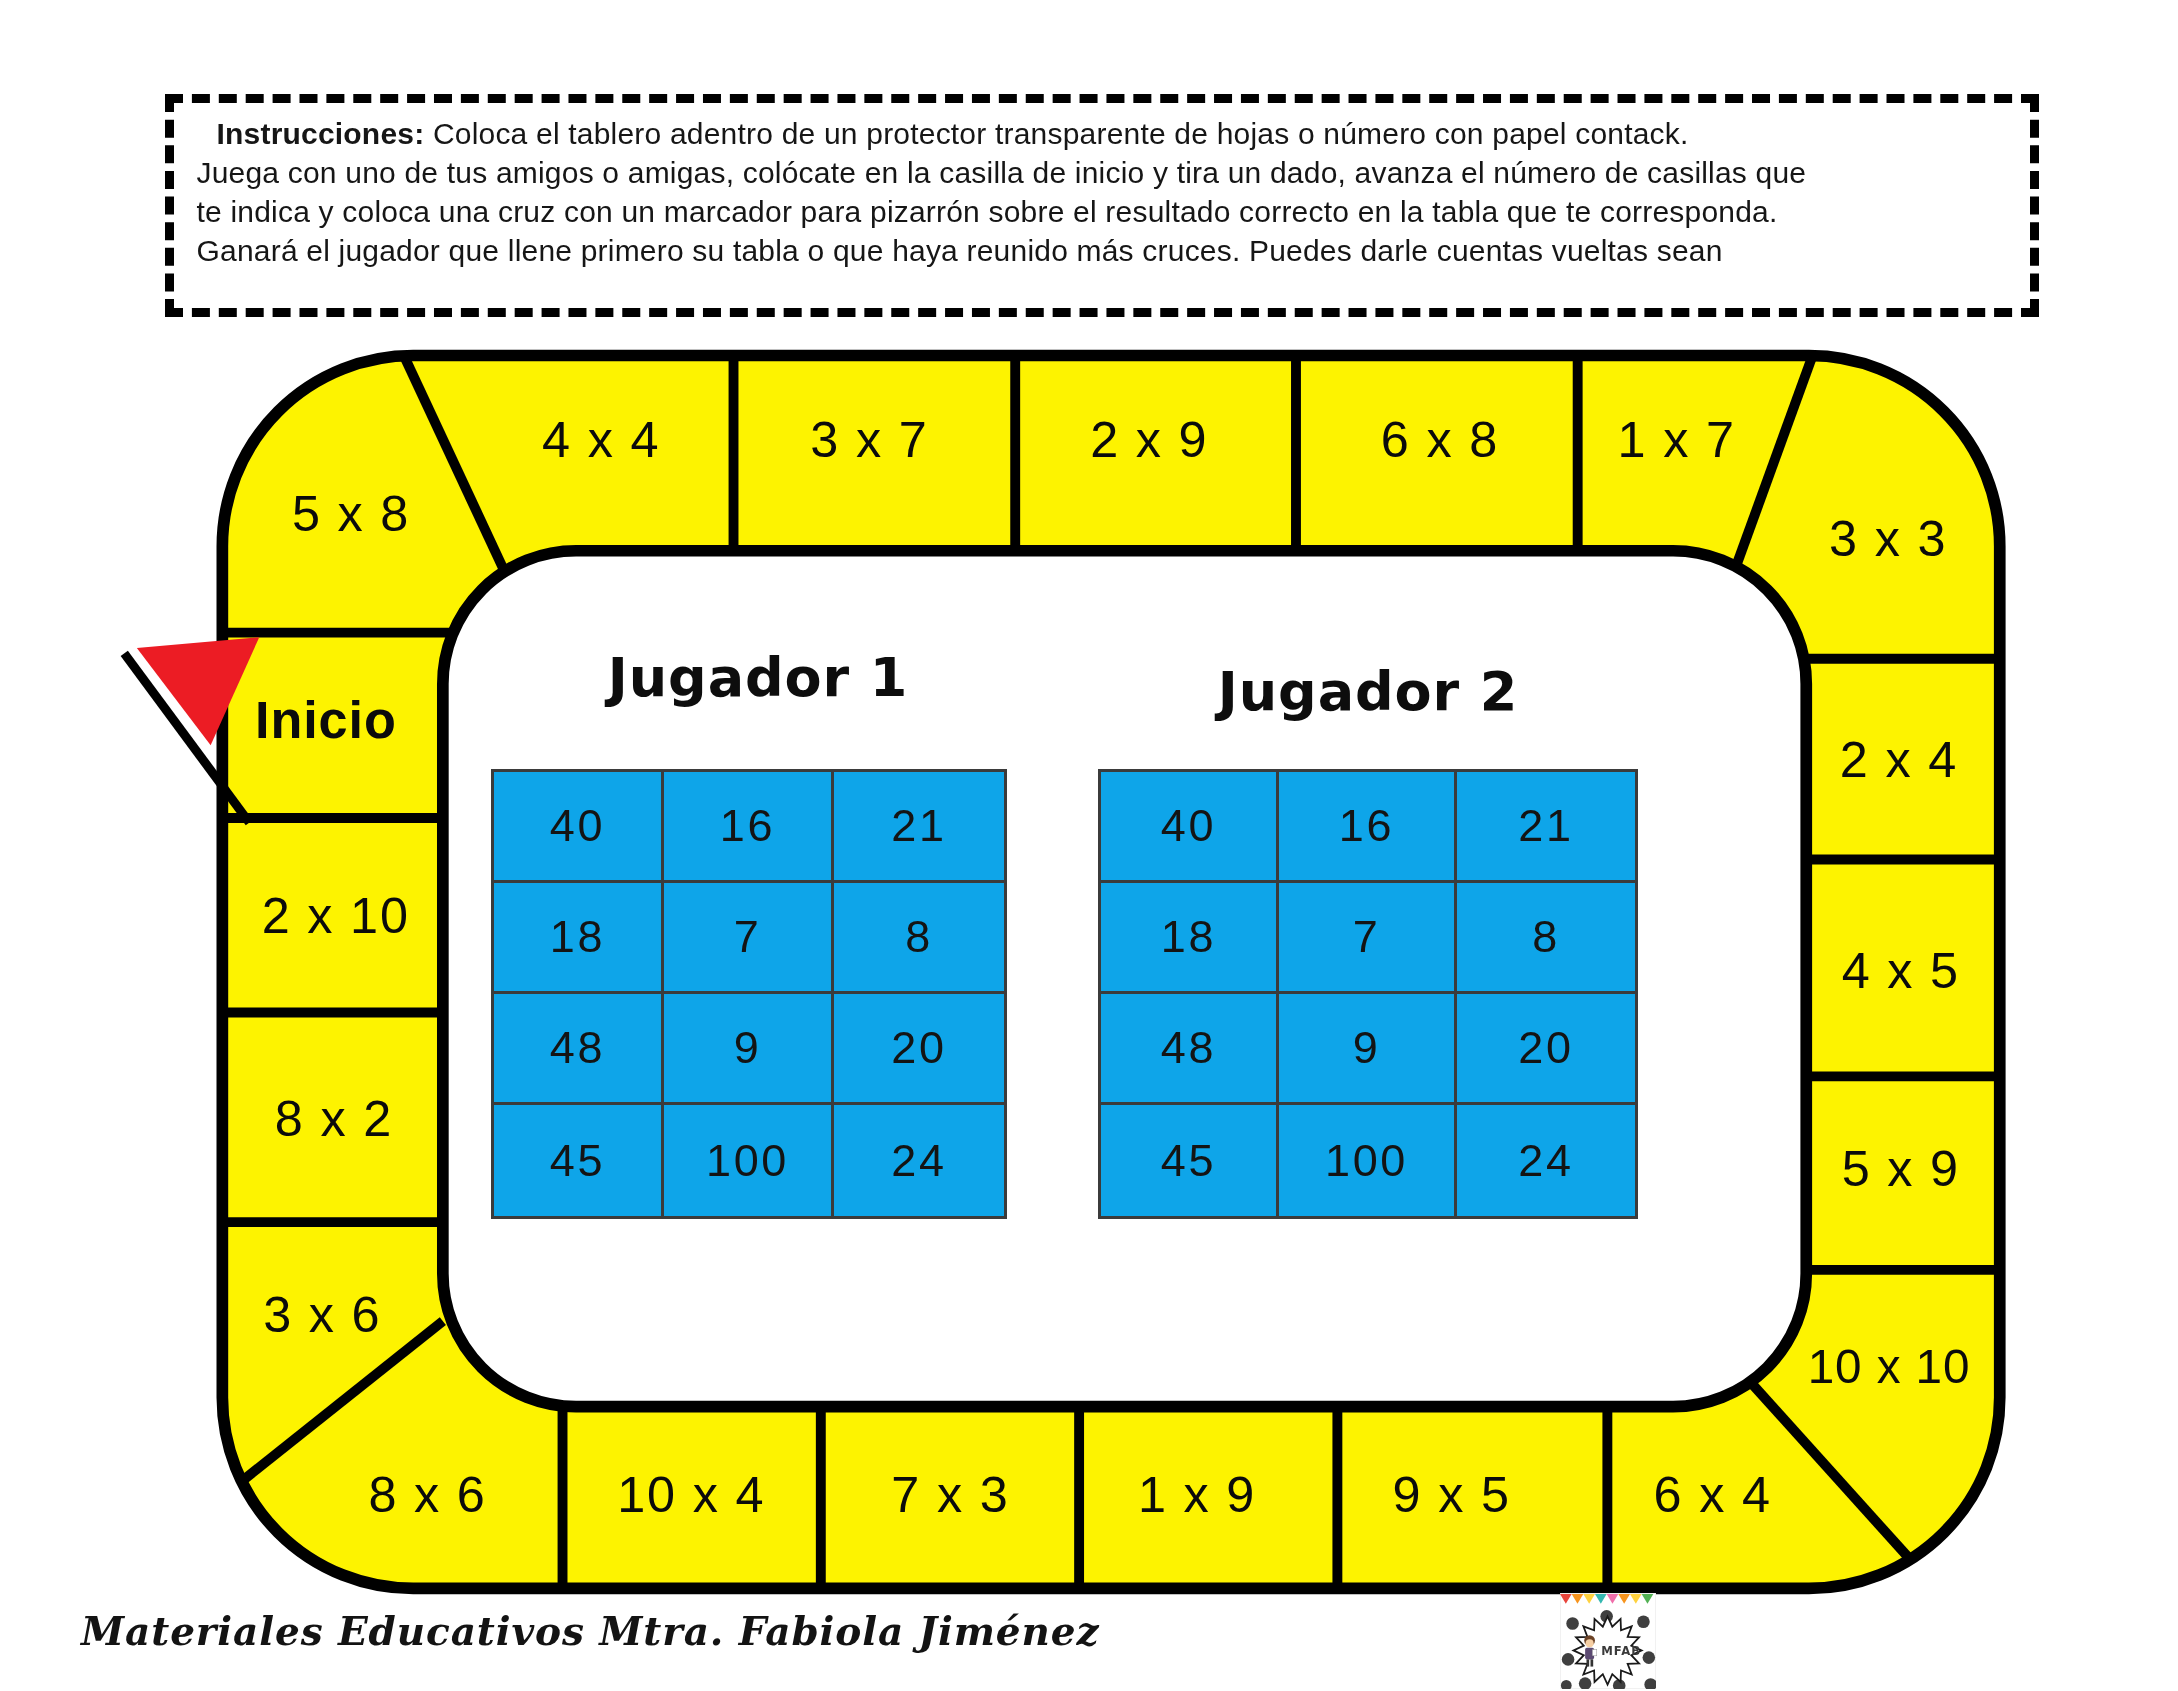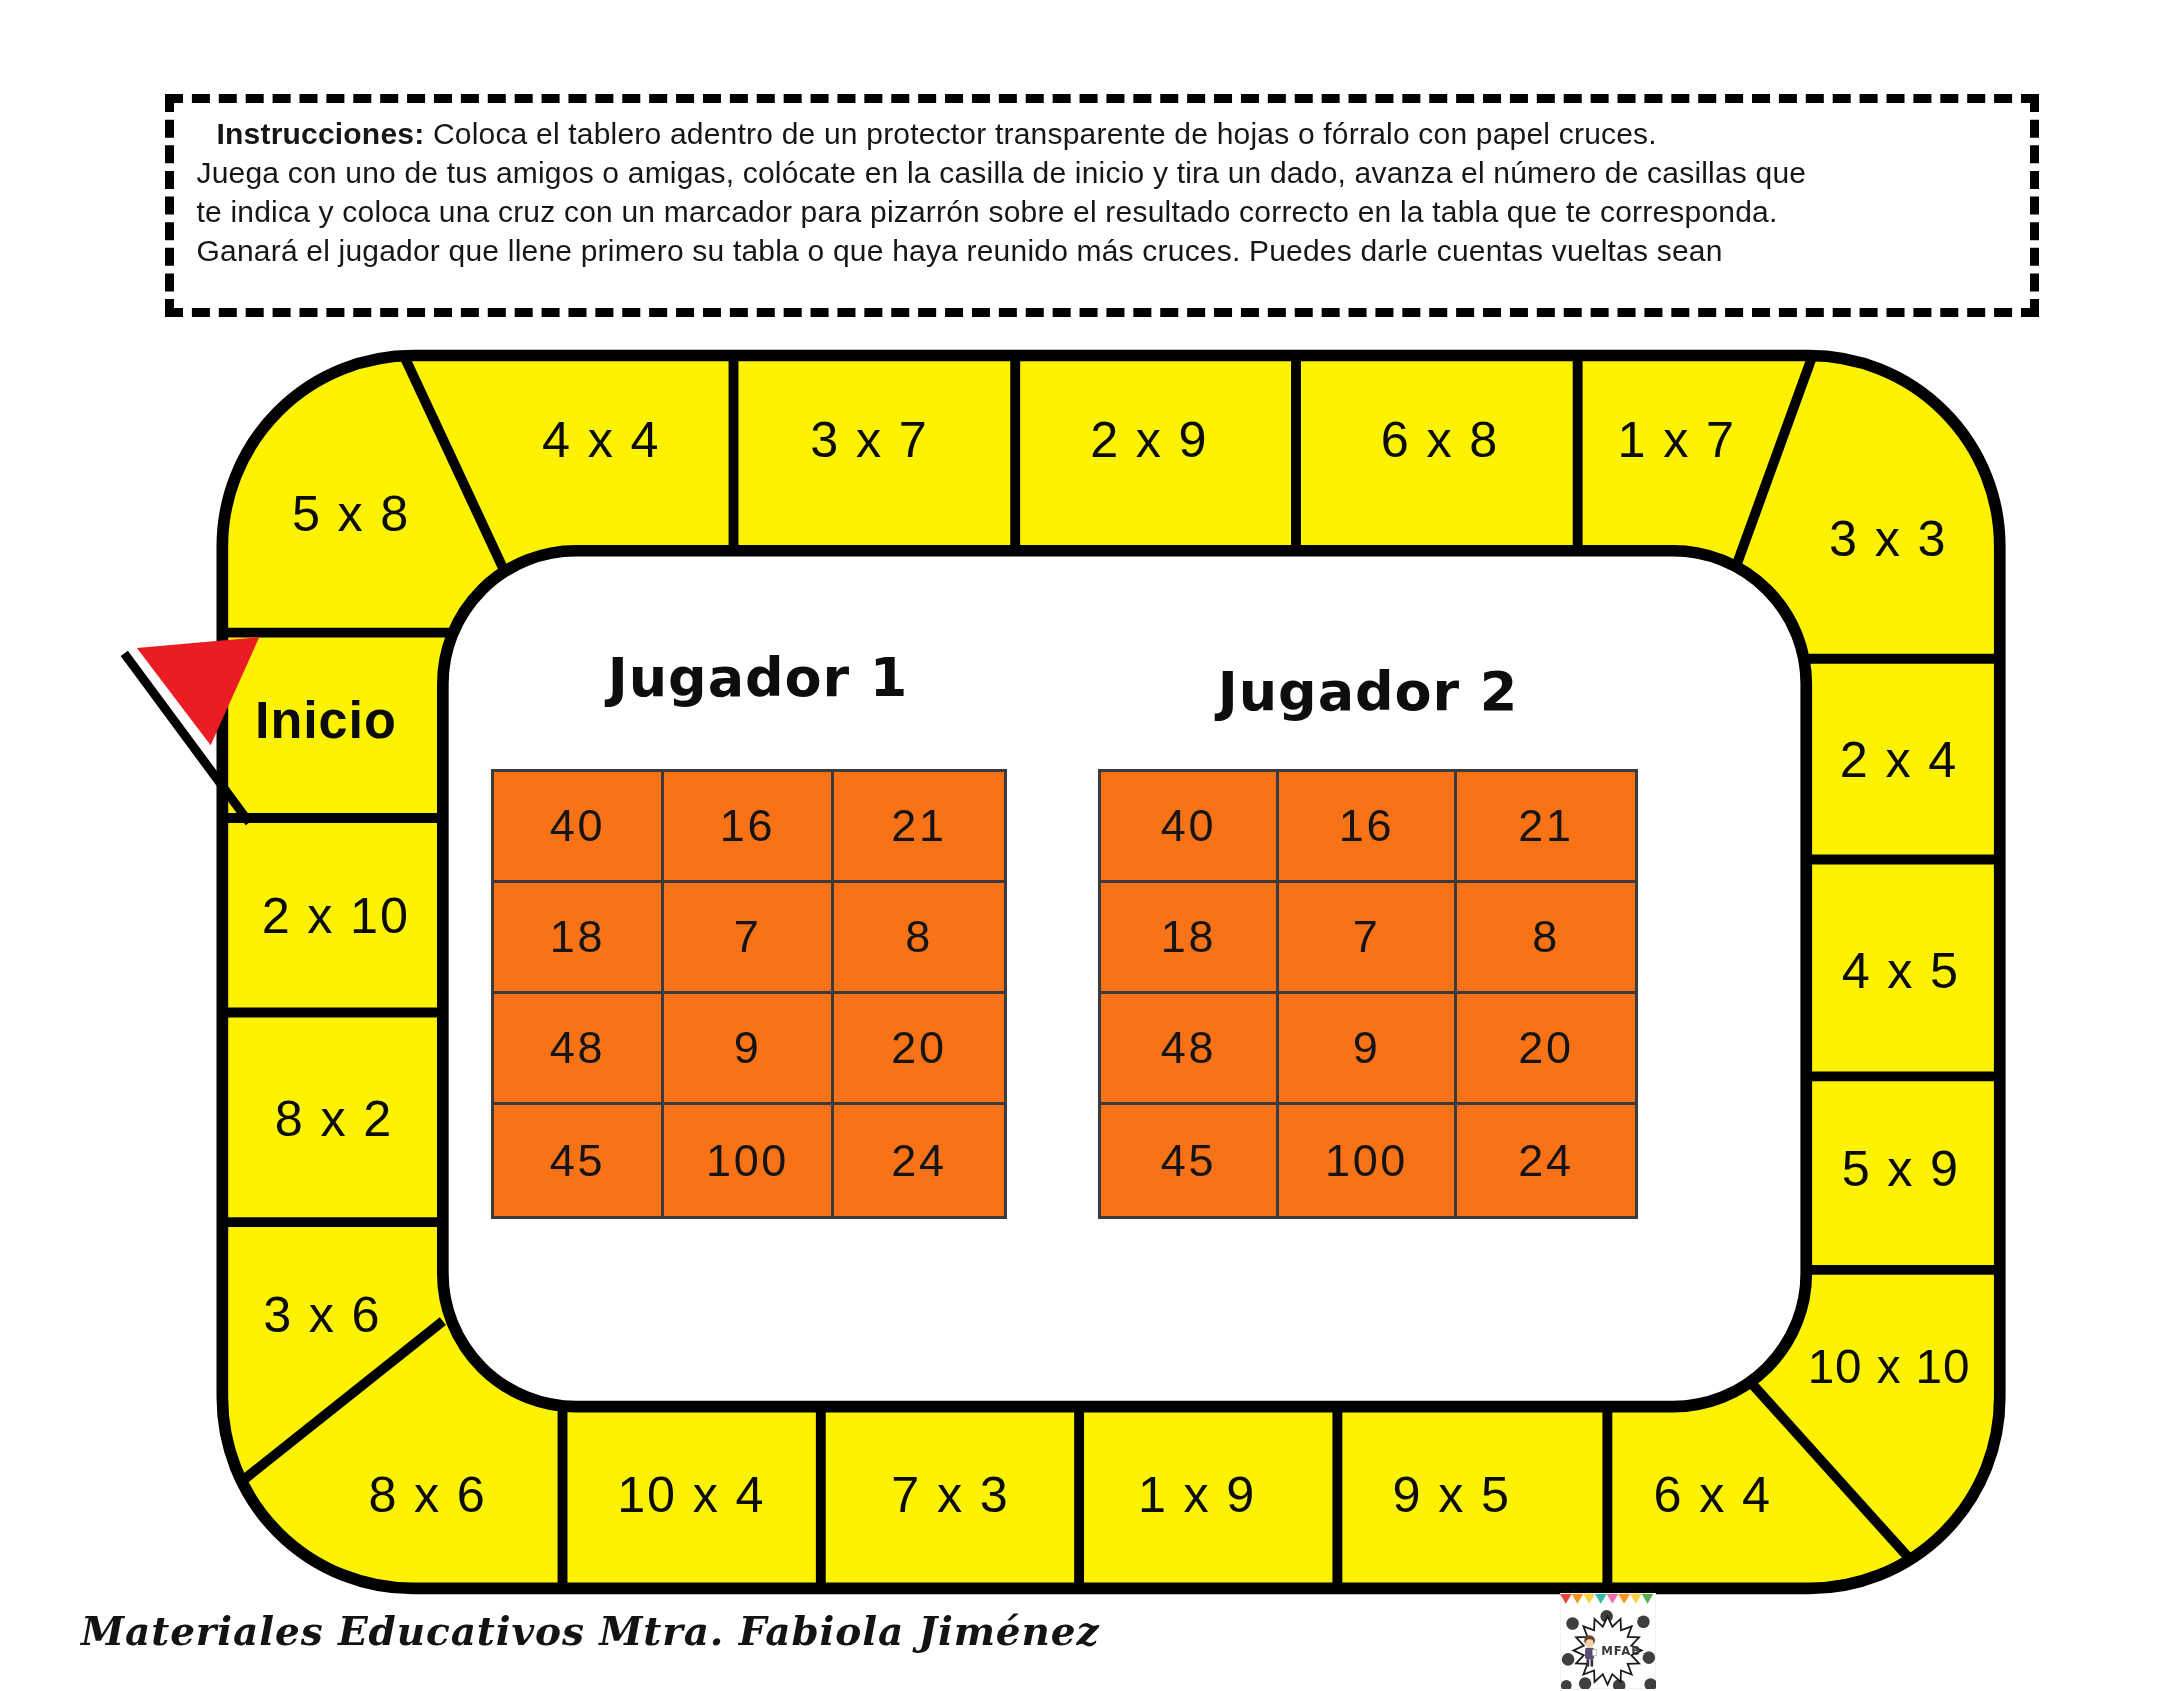--- a/index.html
+++ b/index.html
@@ -22,21 +22,21 @@
   }
   .cell-label.small{font-size:53px;letter-spacing:1px;}
   .cell-label.start{font-size:58px;font-weight:600;letter-spacing:1px;}
   
   .player-title{
     position:absolute;text-align:center;font-family:"DejaVu Sans", sans-serif;
     font-weight:800;font-size:54px;color:#0d0d0d;letter-spacing:0.9px;
   }
   .ptable{
     position:absolute;display:grid;grid-template-columns:repeat(3,1fr);
-    grid-template-rows:repeat(4,1fr);background:#f97316;
+    grid-template-rows:repeat(4,1fr);background:#0ea5e9;
     border:3.6px solid #3b3b3b;box-sizing:border-box;
   }
   .ptable .cell{
     border-right:3.6px solid #3b3b3b;border-bottom:3.6px solid #3b3b3b;
     display:flex;align-items:center;justify-content:center;
     font-size:45px;color:#141414;letter-spacing:2.7px;
   }
   .ptable .cell.last-col{border-right:none;}
   .ptable .cell.last-row{border-bottom:none;}
   
@@ -46,21 +46,21 @@
     font-size:39px;color:#131313;letter-spacing:0.9px;font-weight:bold;
   }
   .logo{position:absolute;left:1560px;top:1593px;width:96px;height:96px;}
 </style>
 </head>
 <body>
 
 <div class="page">
 
   <div class="instructions">
-    <div><span class="ins-bold">Instrucciones:</span><span> Coloca el tablero adentro de un protector transparente de hojas o fórralo con papel cruces.</span></div>
+    <div><span class="ins-bold">Instrucciones:</span><span> Coloca el tablero adentro de un protector transparente de hojas o número con papel contack.</span></div>
     <div>Juega con uno de tus amigos o amigas, colócate en la casilla de inicio y tira un dado, avanza el número de casillas que</div>
     <div>te indica y coloca una cruz con un marcador para pizarrón sobre el resultado correcto en la tabla que te corresponda.</div>
     <div>Ganará el jugador que llene primero su tabla o que haya reunido más cruces. Puedes darle cuentas vueltas sean</div>
   </div>
 
   <svg class="board-svg" viewBox="0 0 2420 1879">
 
     <rect x="247" y="395" width="1975" height="1370" rx="212" ry="212" fill="#FDF300" stroke="#000" stroke-width="13"></rect>
 
     <g stroke="#000" stroke-width="11">

